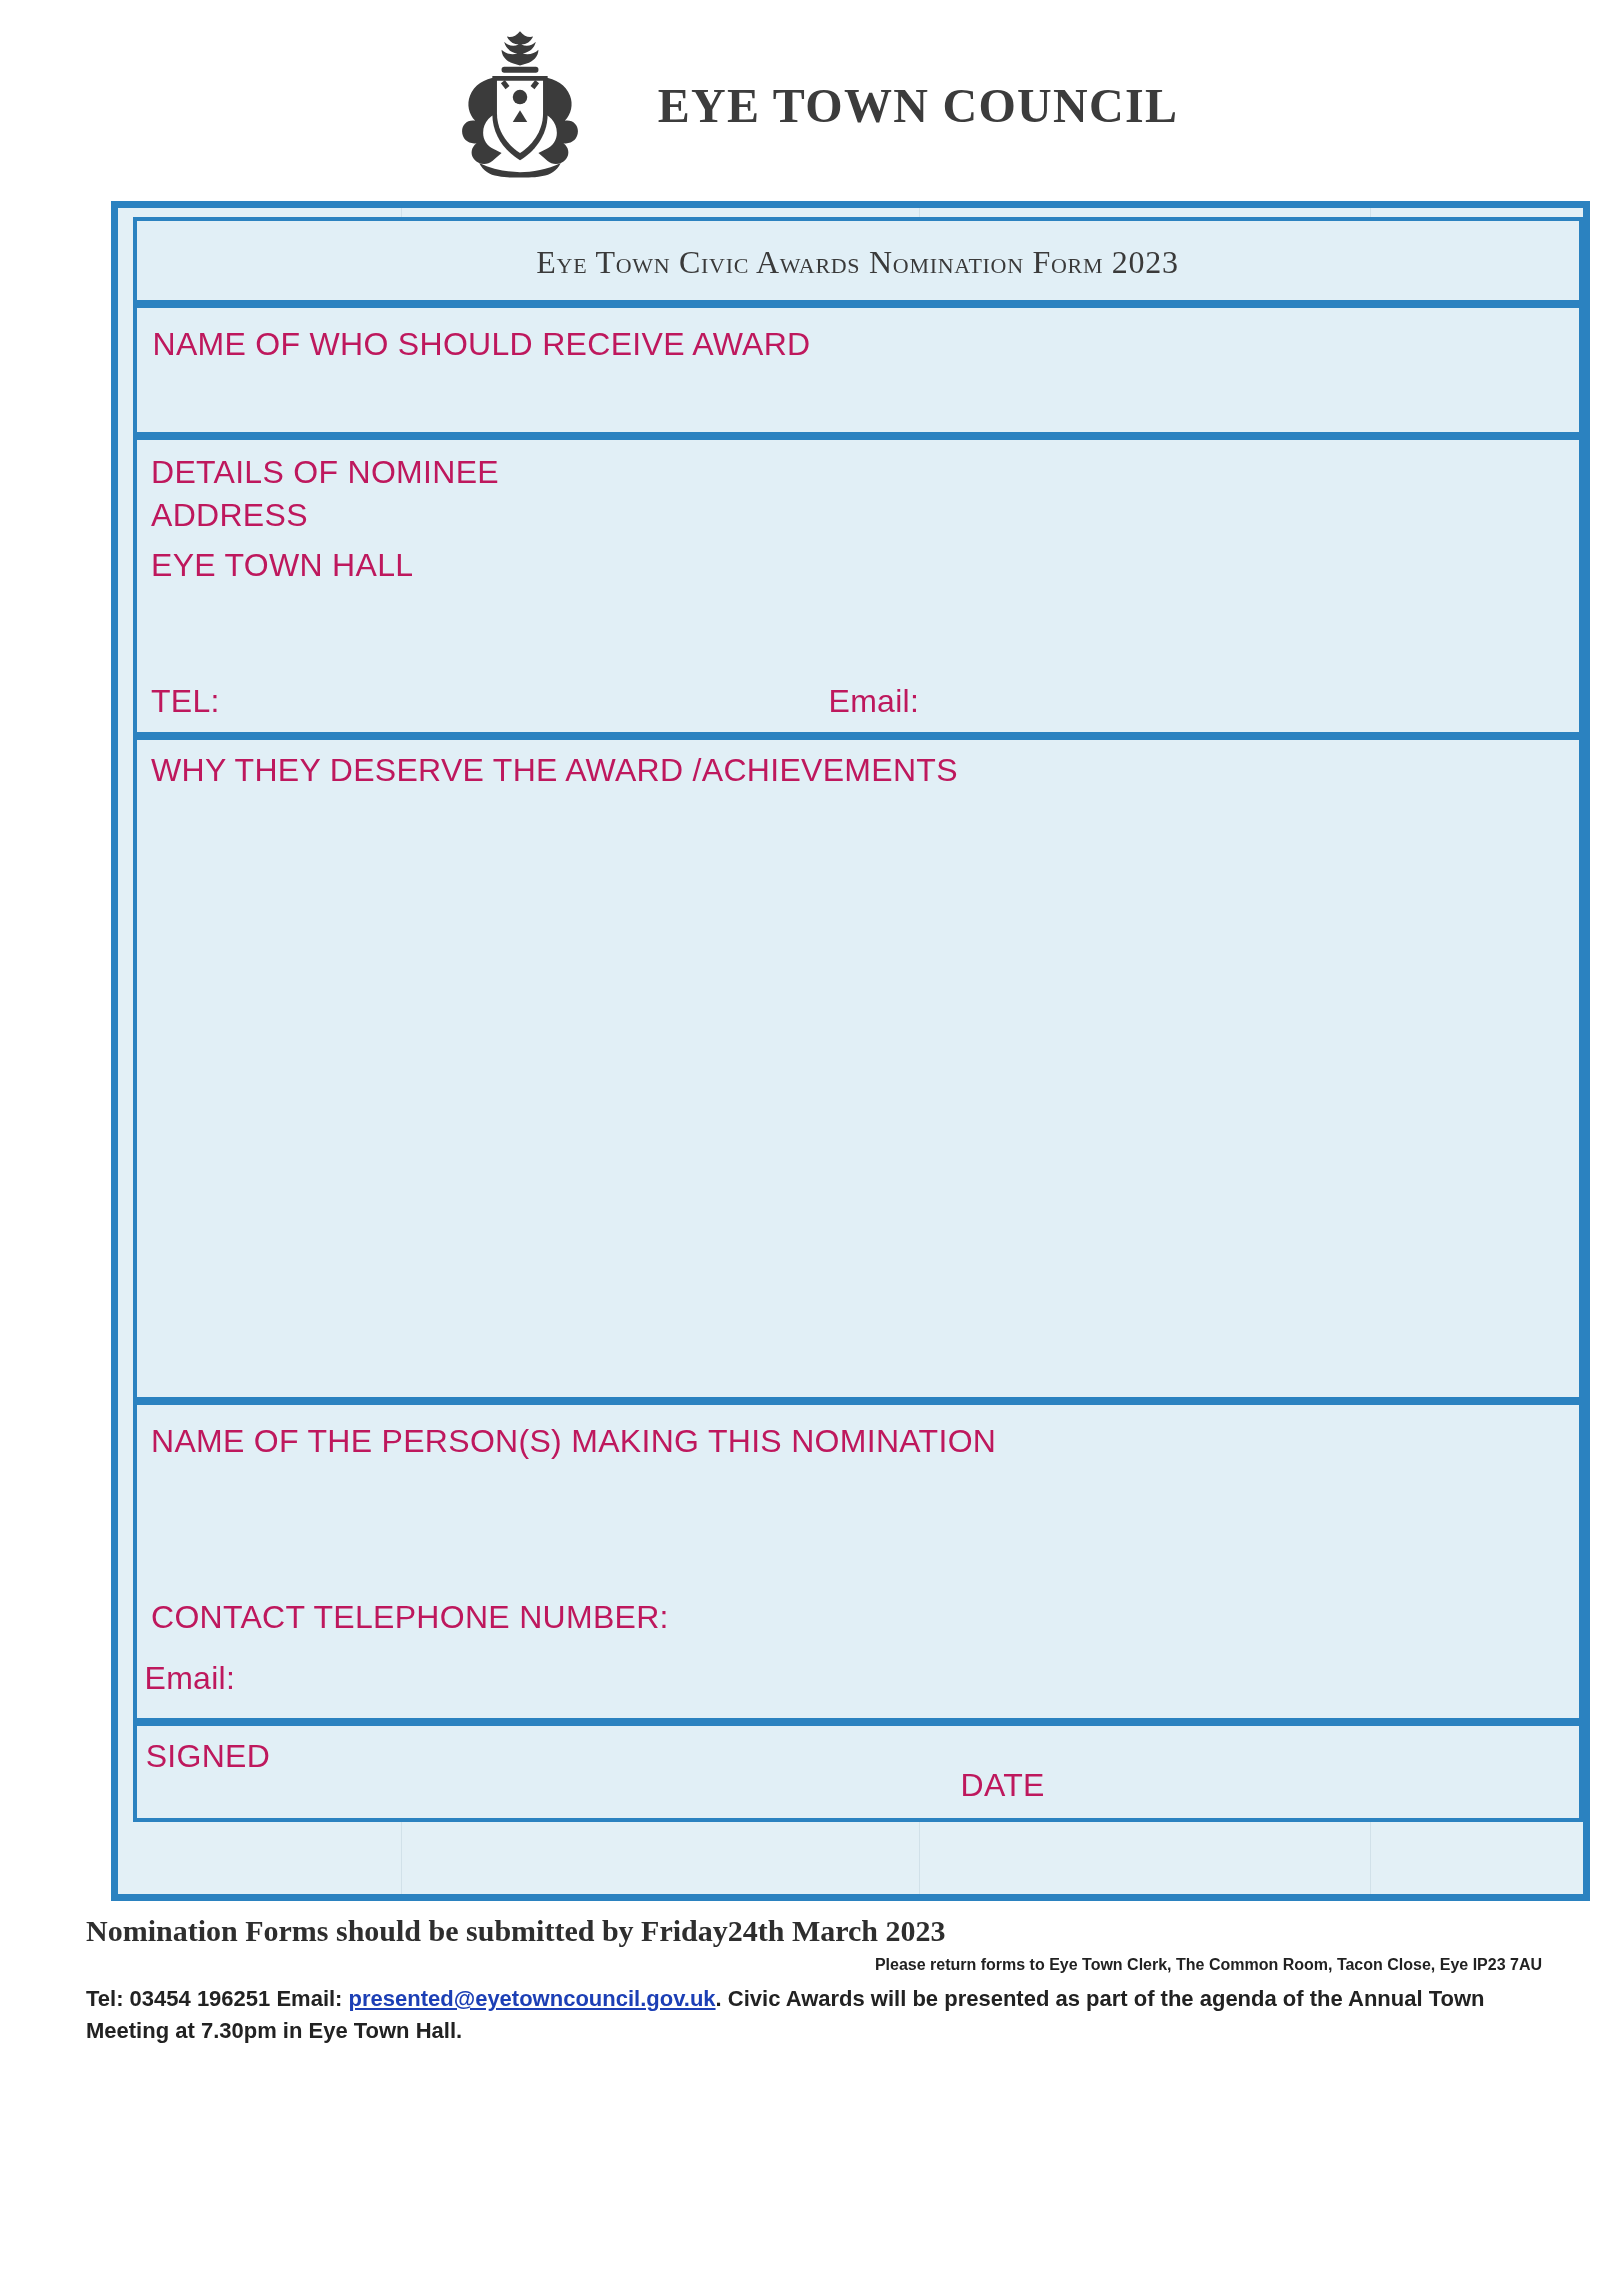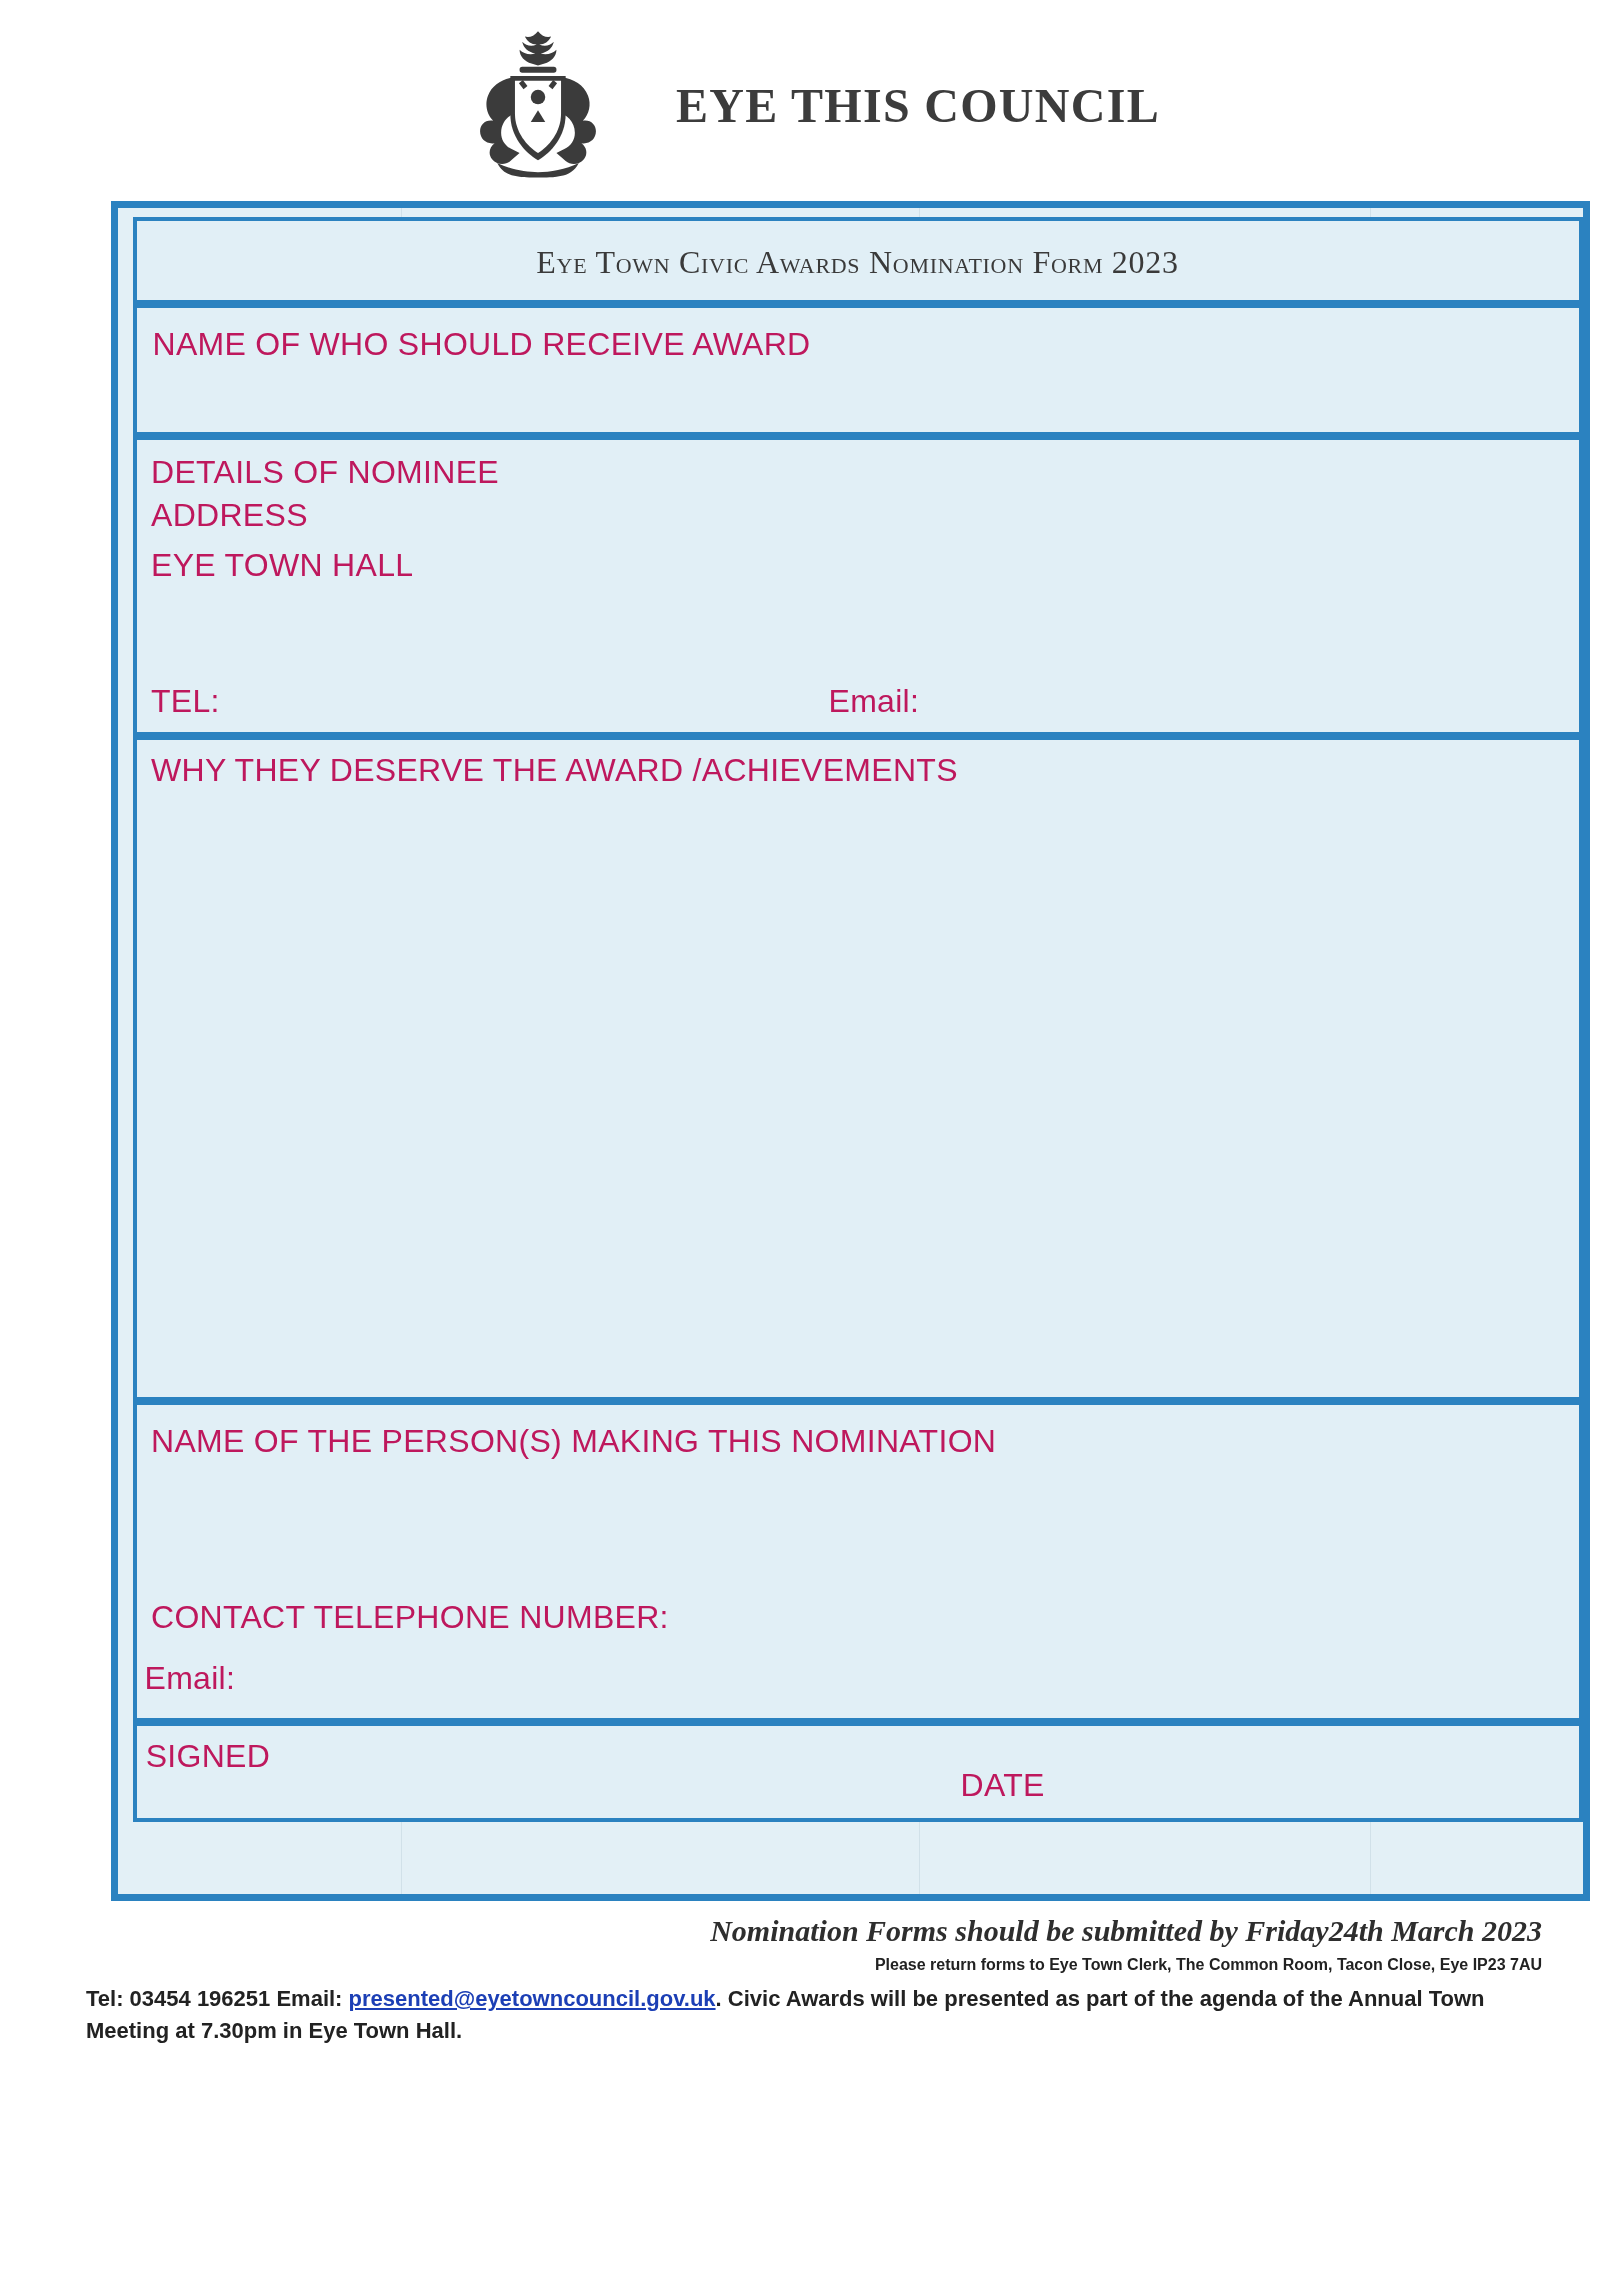--- a/index.html
+++ b/index.html
@@ -117,24 +117,23 @@
   
   .footer {
     position: absolute;
     left: 86px;
     top: 1914px;
     width: 1456px;
     text-align: left;
     color: #222;
   }
   .footer .line1 {
-    text-align: right;
+    text-align: left;
     font-family: "Liberation Serif", serif;
     font-weight: bold;
-    font-style: italic;
     font-size: 30px;
     margin-bottom: 8px;
     color: #2e2e2e;
   }
   .footer .line2 {
     text-align: right;
     font-weight: bold;
     font-size: 16px;
     margin-bottom: 9.2px;
   }
@@ -175,21 +174,21 @@
       <g fill="#3b3b3b">
         <circle cx="120" cy="108" r="11"></circle>
         <path d="M120 128 l11 18 h-22z"></path>
         <path d="M98 96 l-7 -9 6 -5 7 9z"></path>
         <path d="M142 96 l7 -9 -6 -5 -7 9z"></path>
 
         <path d="M58 208 c20 10 44 14 62 14 18 0 42 -4 62 -14 -6 12 -16 18 -28 20 -14 3 -22 2 -34 2 -12 0 -20 1 -34 -2 -12 -2 -22 -8 -28 -20z"></path>
       </g>
     </svg>
   </div>
-  <div class="council-title">EYE THIS COUNCIL</div>
+  <div class="council-title">EYE TOWN COUNCIL</div>
 </div>
 
 <div class="form-frame">
   <div class="scanline" style="left:283px"></div>
   <div class="scanline" style="left:801px"></div>
   <div class="scanline" style="left:1252px"></div>
 
   <div class="inner">
 
     <div class="cell" id="row-title">

